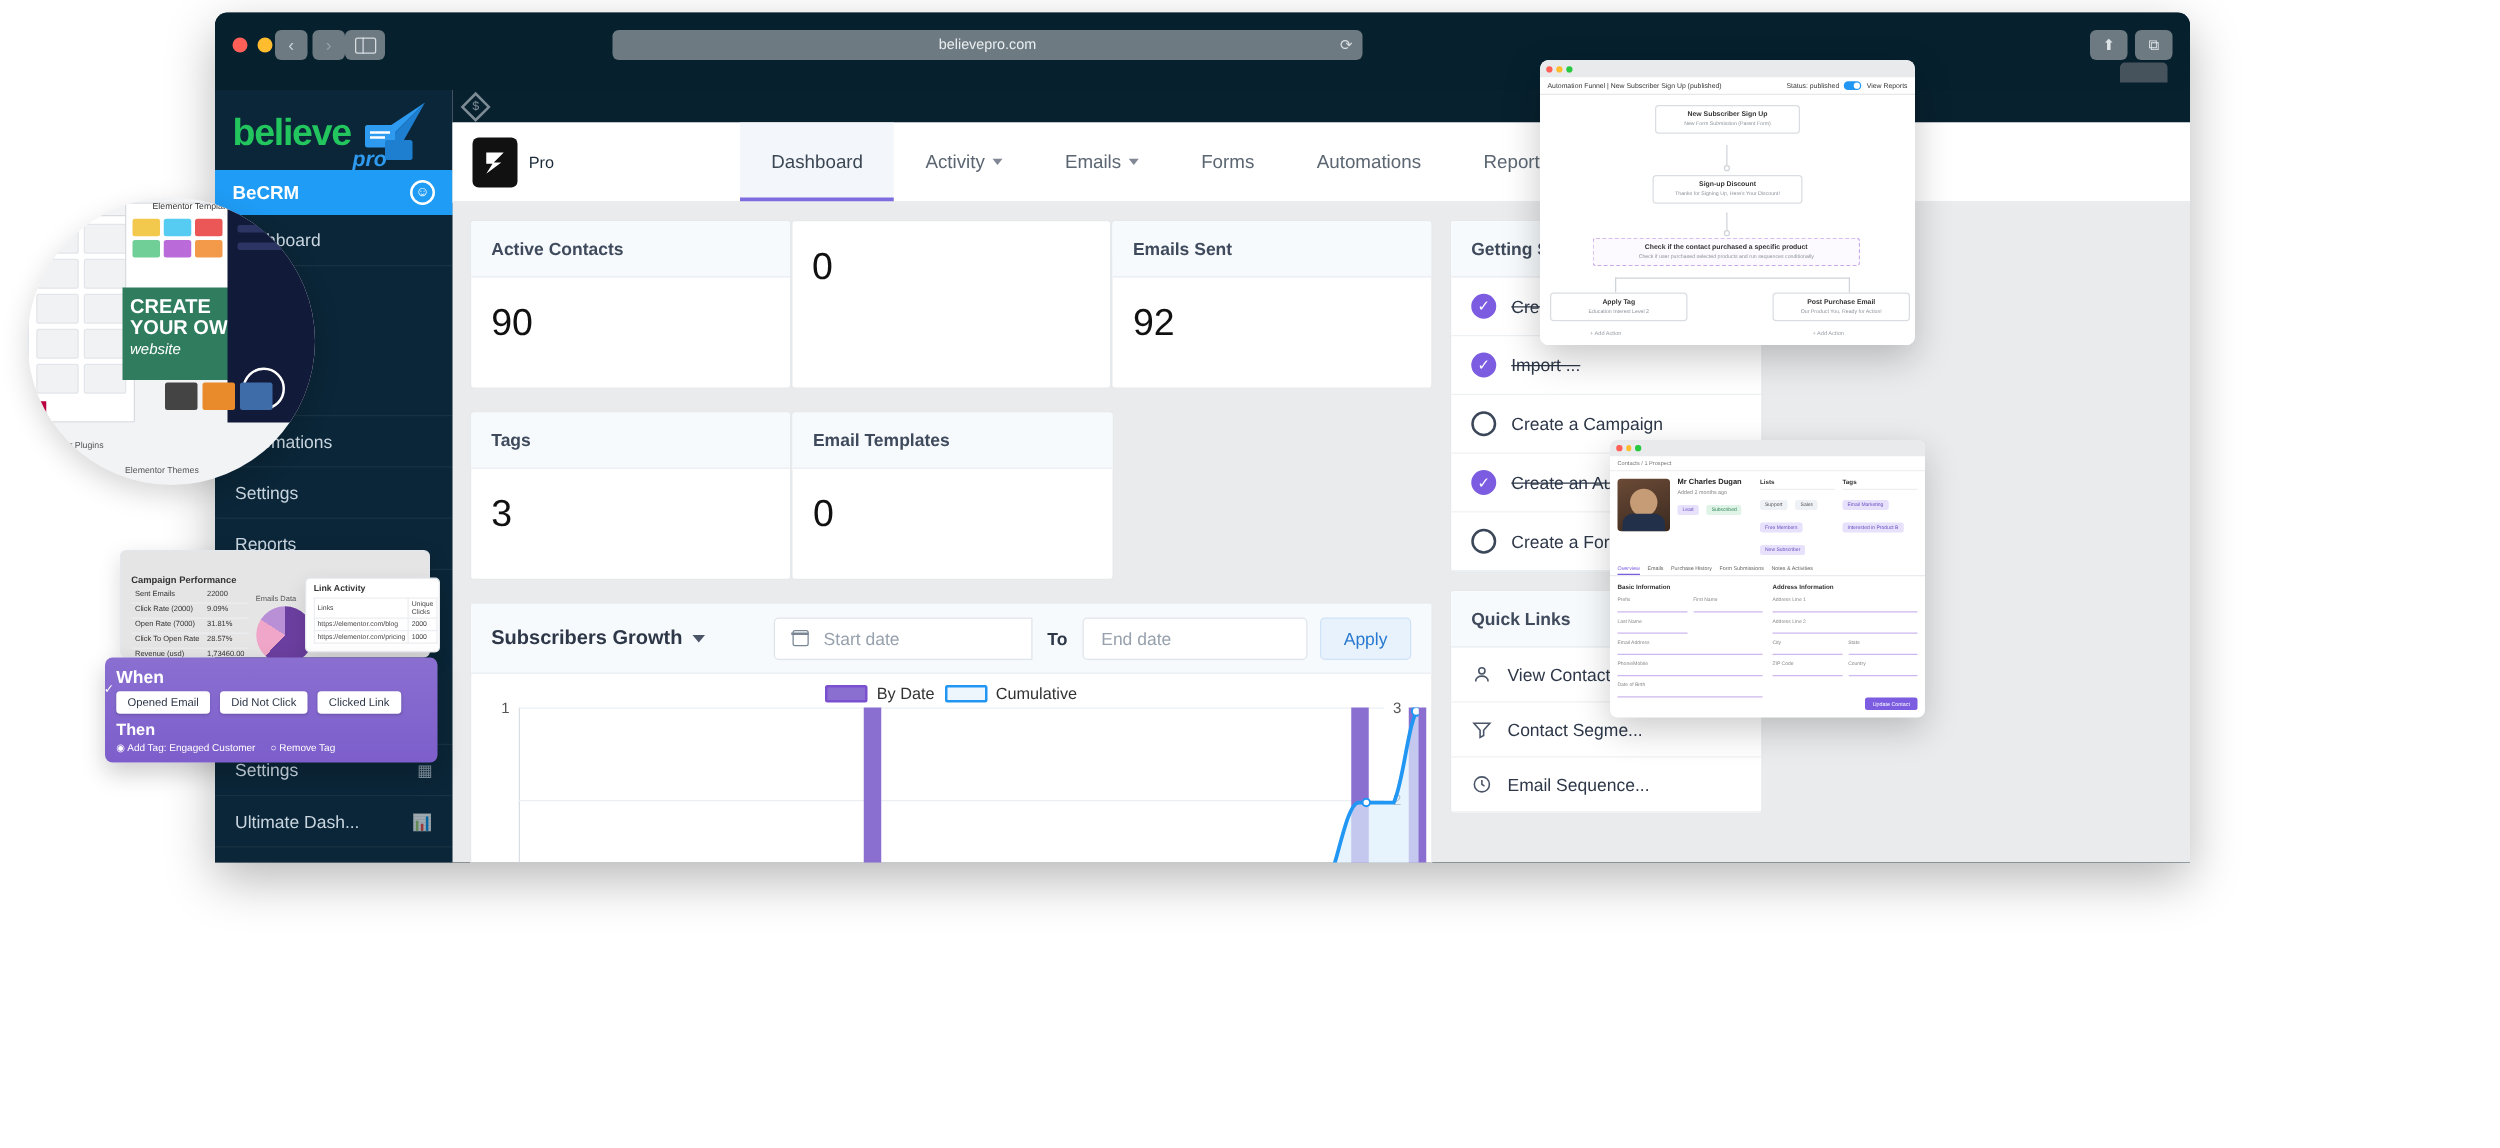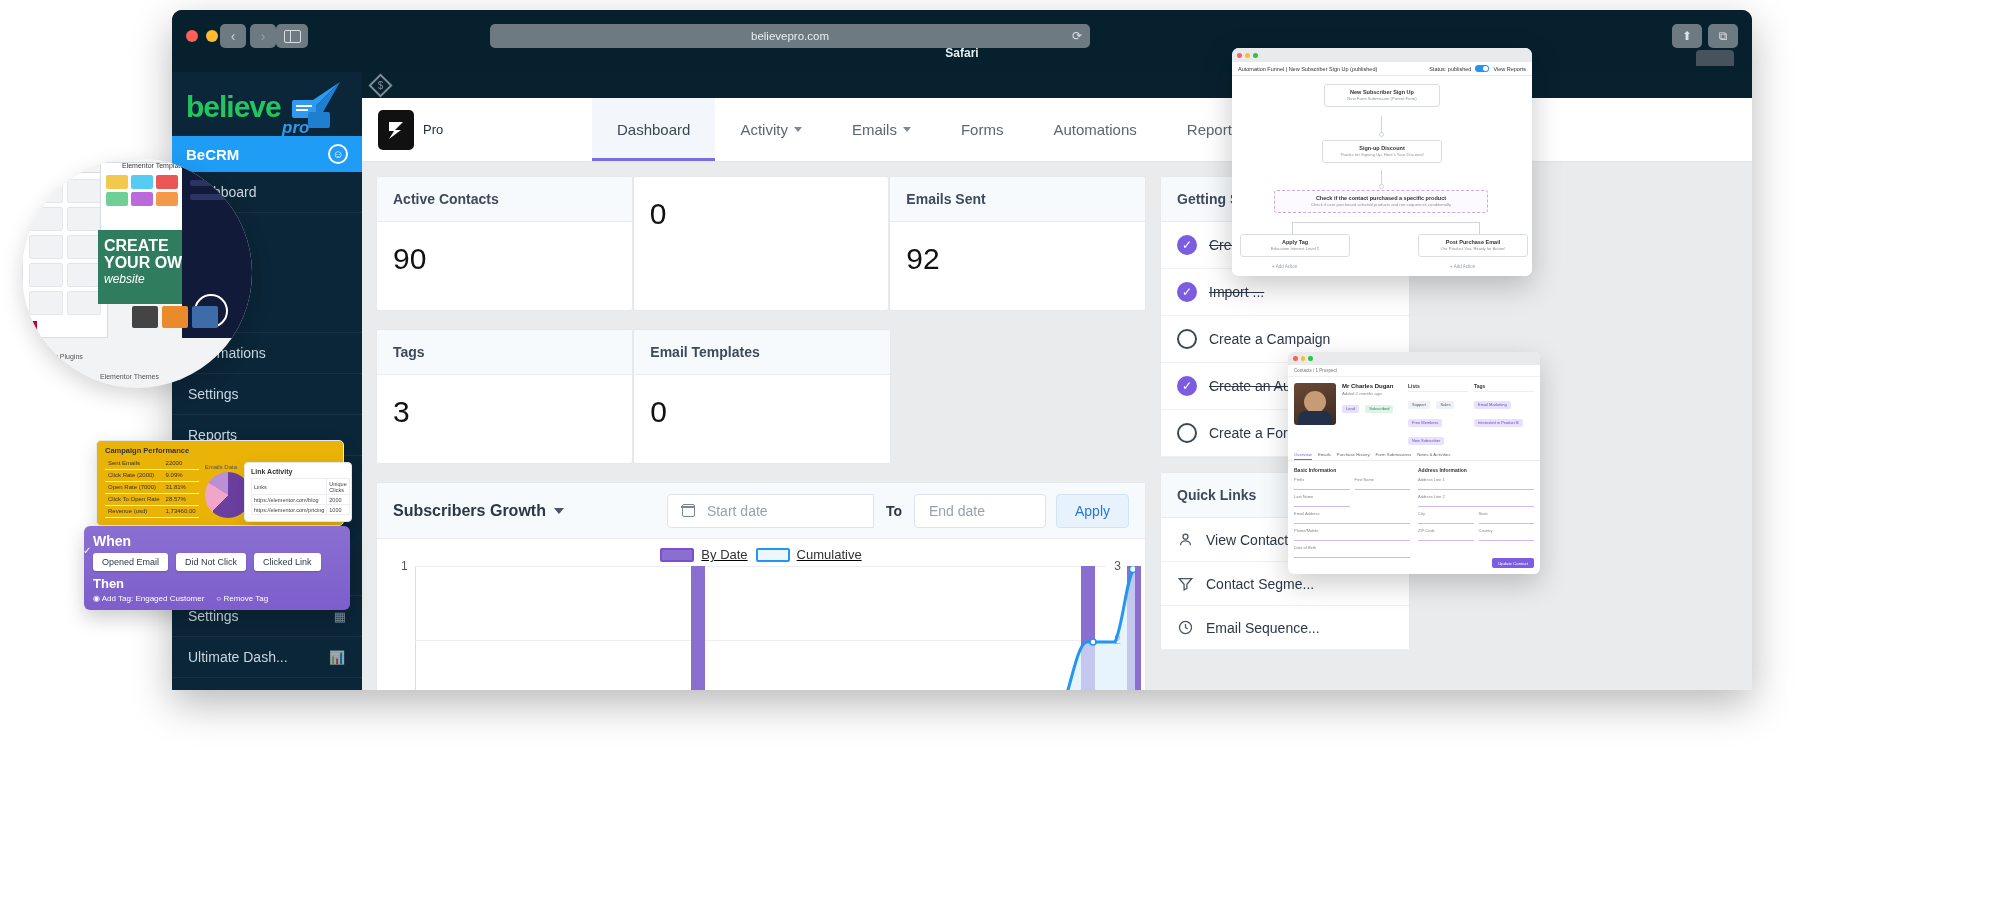--- a/index.html
+++ b/index.html
@@ -135,31 +135,31 @@
     height: 56px; display: flex; align-items: center; padding: 0 16px; gap: 12px;
   }
   .chart-title { font-size: 16px; font-weight: bold; color: #2d3748; display:flex; align-items:center; gap:8px; }
   .chev { width:0; height:0; border-left:5px solid transparent; border-right:5px solid transparent; border-top:6px solid #4a5568; }
   .daterange { margin-left: auto; display: flex; align-items: center; gap: 0; }
   .dbox {
     height: 34px; border: 1px solid #dfe4ea; background: #fff; display: flex; align-items: center;
     padding: 0 14px; gap: 12px; font-size: 14px; color: #97a1ad;
   }
   .dbox.first { border-radius: 4px 0 0 4px; width: 207px; }
-  .dbox.second { border-radius: 0 4px 4px 0; width: 132px; border-left: none; }
+  .dbox.second { border-radius: 0 4px 4px 0; width: 180px; border-left: none; }
   .cal { width: 13px; height: 13px; border: 1.6px solid #7b8694; border-radius: 2px; position: relative; }
   .cal:before { content:""; position:absolute; left:-1.6px; right:-1.6px; top: 1px; height:1.6px; background:#7b8694; }
   .tolabel { padding: 0 12px; font-size: 14px; font-weight: bold; color: #2d3748; }
   .applybtn {
     height: 34px; padding: 0 18px; border-radius: 4px; background: #e8f2fd;
     border: 1px solid #cfe2f7; color: #2779d0; font-size: 14px; display:flex; align-items:center;
     margin-left: 10px;
   }
   .chart-area { position: relative; height: 262px; padding: 8px 12px 0 12px; }
-  .legend { display: flex; justify-content: center; gap: 8px; align-items: center; margin-bottom: 4px; text-decoration: underline; }
+  .legend { display: flex; justify-content: center; gap: 8px; align-items: center; margin-bottom: 4px; }
   .legend .sw { width: 34px; height: 14px; border-radius: 2px; }
   .legend .sw.purple { background: #8a6fd1; border: 2px solid #7a4fd0; }
   .legend .sw.blue { background: #eef6fd; border: 2px solid #2196f3; }
   .legend .lb { font-size: 13px; color: #333; }
   .legend .it { display: flex; align-items: center; gap: 7px; }
   .plot { position: relative; height: 224px; margin: 0 26px; }
   .gridline { position: absolute; left: 0; right: 0; height: 1px; background: #eceff2; }
   .axis-l { position: absolute; left: 0; top: 0; bottom: 0; width: 1px; background: #d9dee3; }
   .ytick { position: absolute; font-size: 12px; color: #555; transform: translateY(-50%); }
   .ytick.left { left: -14px; } .ytick.right { right: -14px; }
@@ -198,23 +198,23 @@
   .cc-dark .line { height:6px; background:#2b3463; margin:8px; border-radius:2px; }
   .cc-circle { position:absolute; left:172px; top:136px; width:34px; height:34px; border:2px solid #fff; border-radius:50%; }
   .cc-imgs { position:absolute; left:110px; top:148px; display:flex; gap:4px; }
   .cc-imgs span { width:26px; height:22px; border-radius:2px; display:block; }
   .cc-foot { position:absolute; left:78px; bottom:8px; font-size:7px; color:#555; }
   .cc-foot2 { position:absolute; left:4px; bottom:28px; font-size:7px; color:#555; }
   .cc-top { position:absolute; left:100px; top:4px; font-size:7px; color:#333; }
 
   
   .camp {
-    left: 96px; top: 440px; width: 248px; height: 86px; background: #eab308;
+    left: 96px; top: 440px; width: 248px; height: 86px; background: #e5e5e5;
     border: 1px solid #e3e6ea; border-radius: 5px; box-shadow: 0 6px 18px rgba(0,0,0,.14);
-    padding: 5px 8px;
+    padding: 18px 8px;
   }
   .camp .ct { font-size: 7.5px; color: #333; font-weight: bold; margin-bottom: 3px; }
   .camp .row { display:flex; gap:6px; }
   .camp table { border-collapse: collapse; font-size: 6px; color: #333; }
   .camp td { padding: 2px 3px; border-bottom: 1px solid #eceef1; white-space: nowrap; }
   .donut {
     width: 46px; height: 46px; border-radius: 50%;
     background: conic-gradient(#6b3fa0 0 62%, #f0a6c8 62% 84%, #b98fd6 84% 100%);
   }
 
@@ -314,21 +314,20 @@
         <div class="nb">‹</div>
         <div class="nb dim">›</div>
       </div>
       <div class="sidebtn">
           <i></i>
         </div>
       <div class="urlbar">
         <span class="u">believepro.com</span>
         <span class="reload">⟳</span>
       </div>
-      <div class="safari-label">Safari</div>
       <div class="rightbtns">
         <div class="rb">⬆</div>
         <div class="rb">⧉</div>
       </div>
       <div class="tabstub"></div>
     </div>
 
     <div class="bsidebar">
       <div class="blogo">
         <div class="word"><span>believe</span></div>

